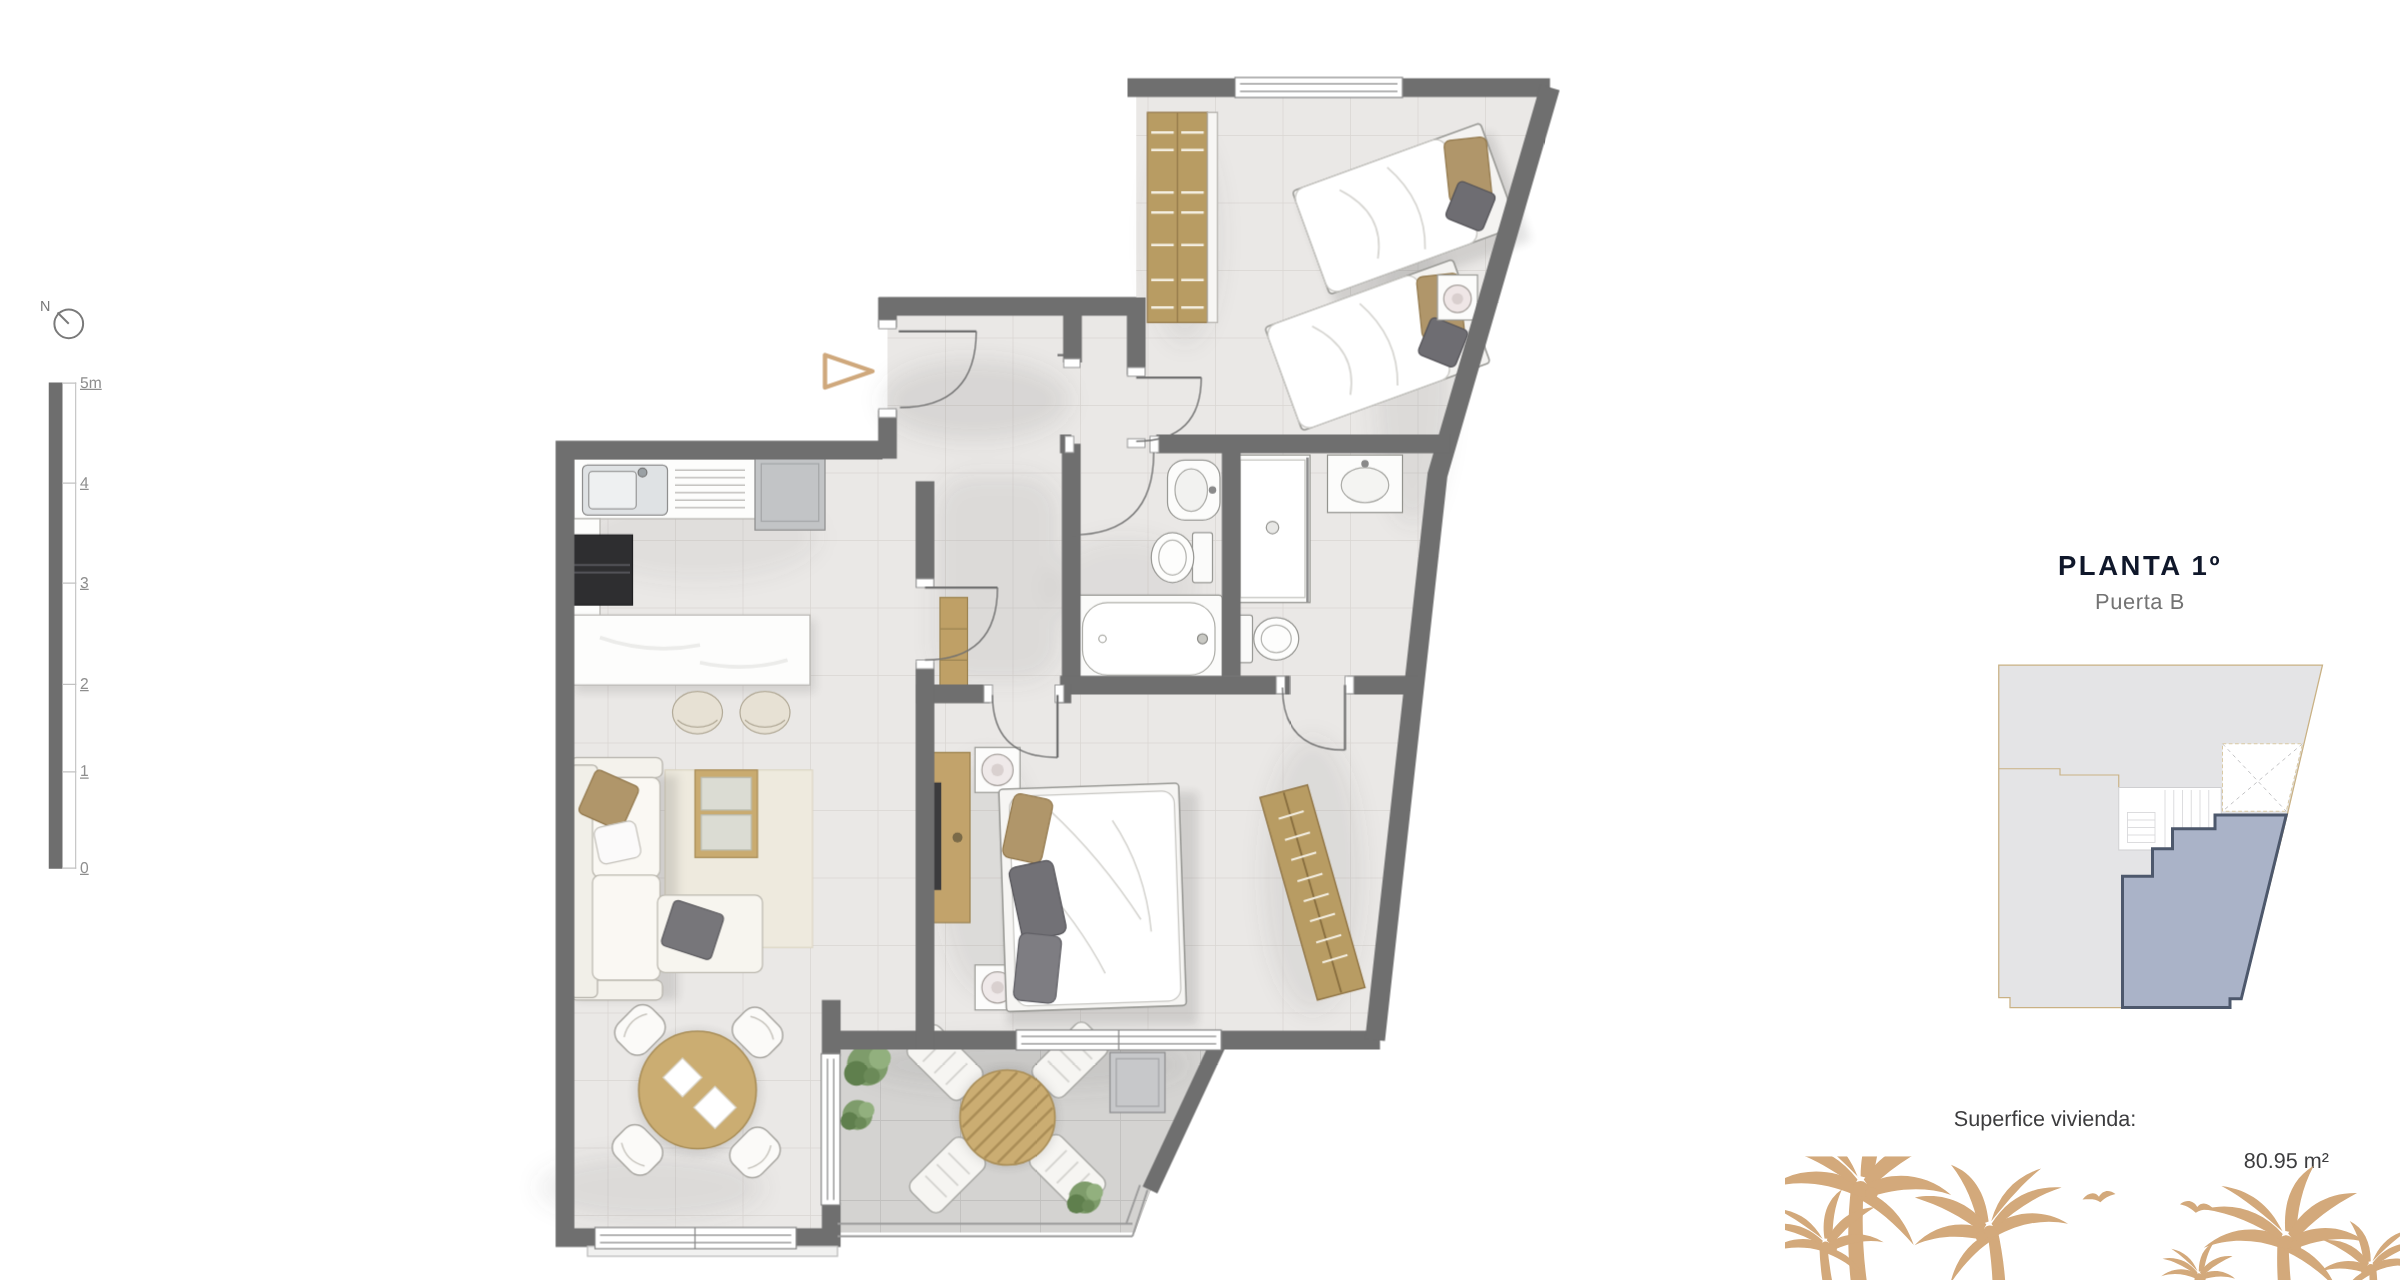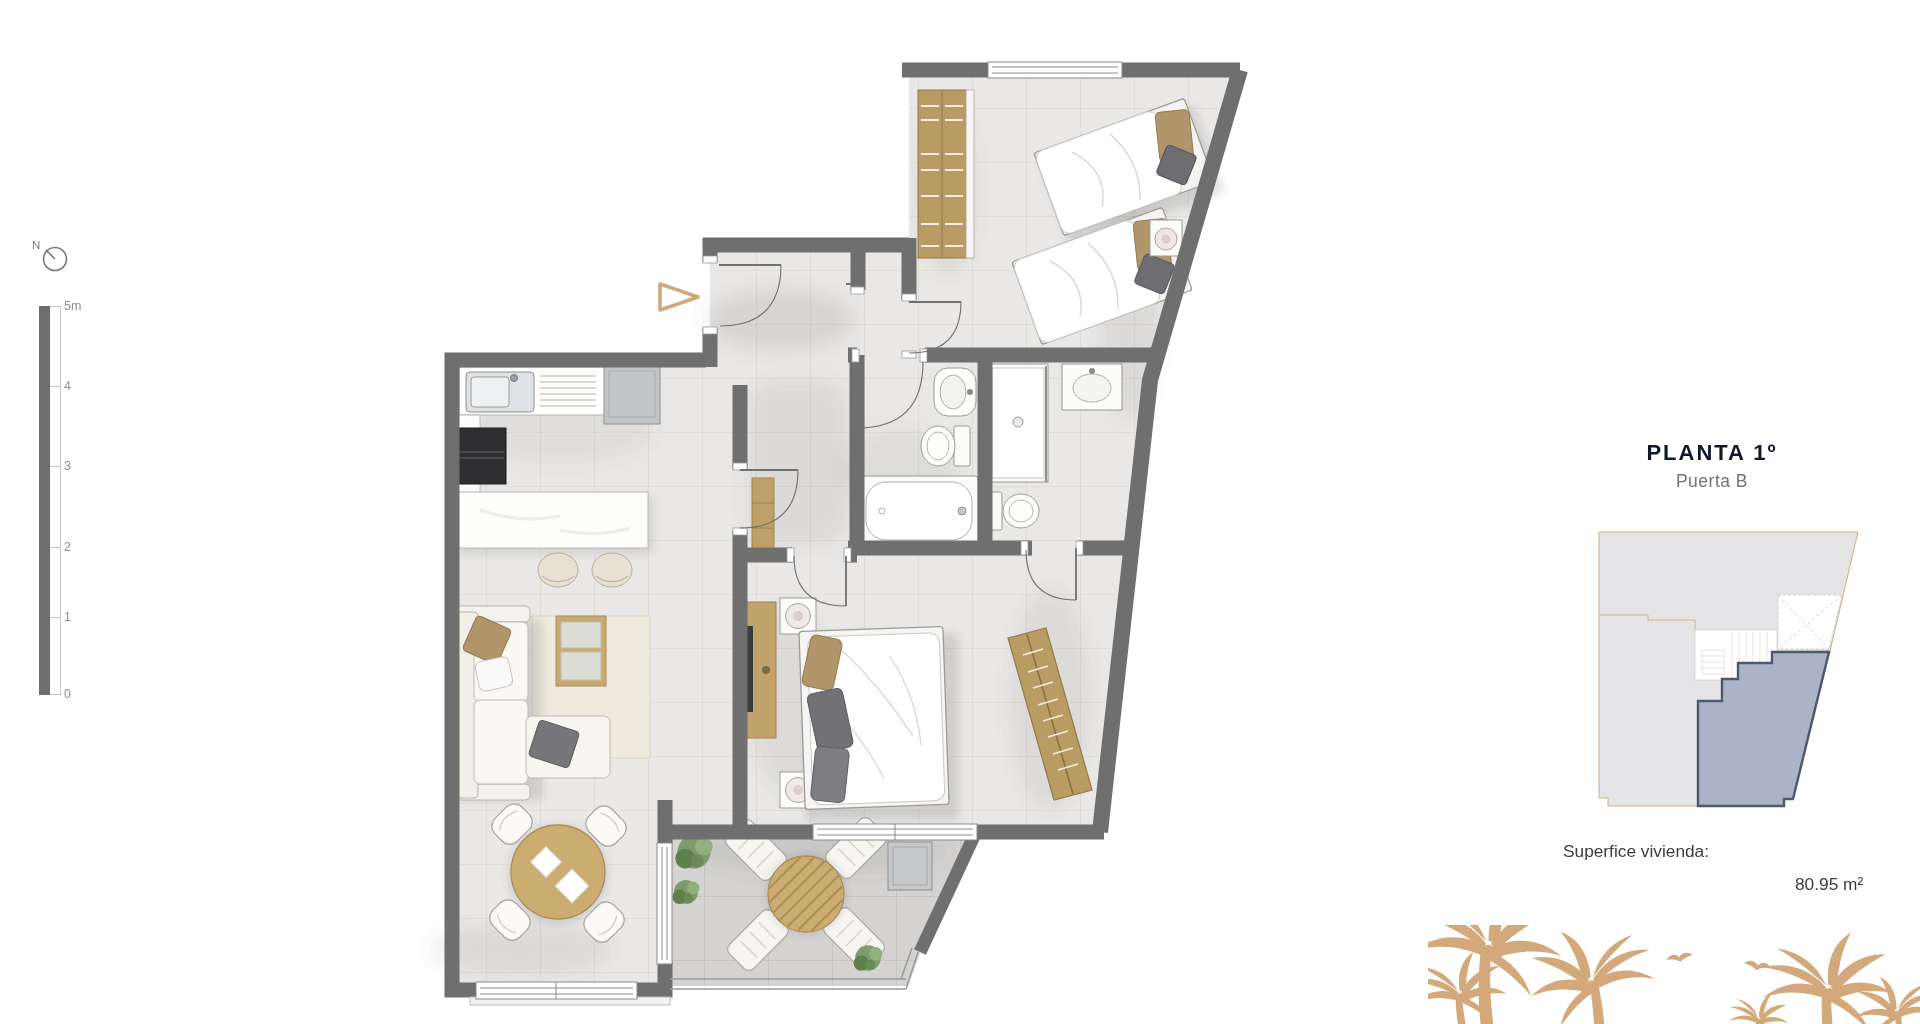--- a/index.html
+++ b/index.html
@@ -5,26 +5,26 @@
   html,body{margin:0;padding:0;background:#ffffff;width:1920px;height:1024px;overflow:hidden;
     font-family:"Liberation Sans", sans-serif;}
   .abs{position:absolute;}
   
   #compass{left:24px;top:234px;width:60px;height:48px;}
   
   #scalebar{left:36px;top:298px;width:60px;height:412px;}
   #scalebar .bar{position:absolute;left:3px;top:8px;width:11px;height:389px;background:#6e6e6e;}
   #scalebar .vline{position:absolute;left:24px;top:8px;width:1px;height:389px;background:#c8c8c8;}
   #scalebar .tick{position:absolute;left:14px;width:11px;height:1px;background:#c2c2c2;}
-  #scalebar .lbl{position:absolute;left:28px;width:30px;font-size:12.5px;color:#8e8e8e;}
+  #scalebar .lbl{position:absolute;left:28px;width:30px;font-size:12.5px;color:#8e8e8e;text-decoration:underline;}
   
   #titleblock{left:1592px;top:440px;width:240px;text-align:center;}
   #titleblock .t{font-size:22px;font-weight:bold;letter-spacing:2px;color:#0f172a;}
   #titleblock .s{font-size:17.5px;color:#737373;margin-top:5px;letter-spacing:.5px;text-align:center;}
-  #areas{left:1563px;top:840px;width:350px;font-size:17.3px;color:#3c3c3e;line-height:22px;}
+  #areas{left:1563px;top:884px;width:350px;font-size:17.3px;color:#3c3c3e;line-height:22px;}
   #areas .row{display:grid;grid-template-columns:232px auto;}
   #areas .val{white-space:nowrap;margin-top:33px;}
   #areas .row.wrap .val{align-self:end;}
   
   #palms{left:1428px;top:925px;width:492px;height:99px;overflow:hidden;}
   svg{display:block;}
 </style>
 </head>
 <body>
 

